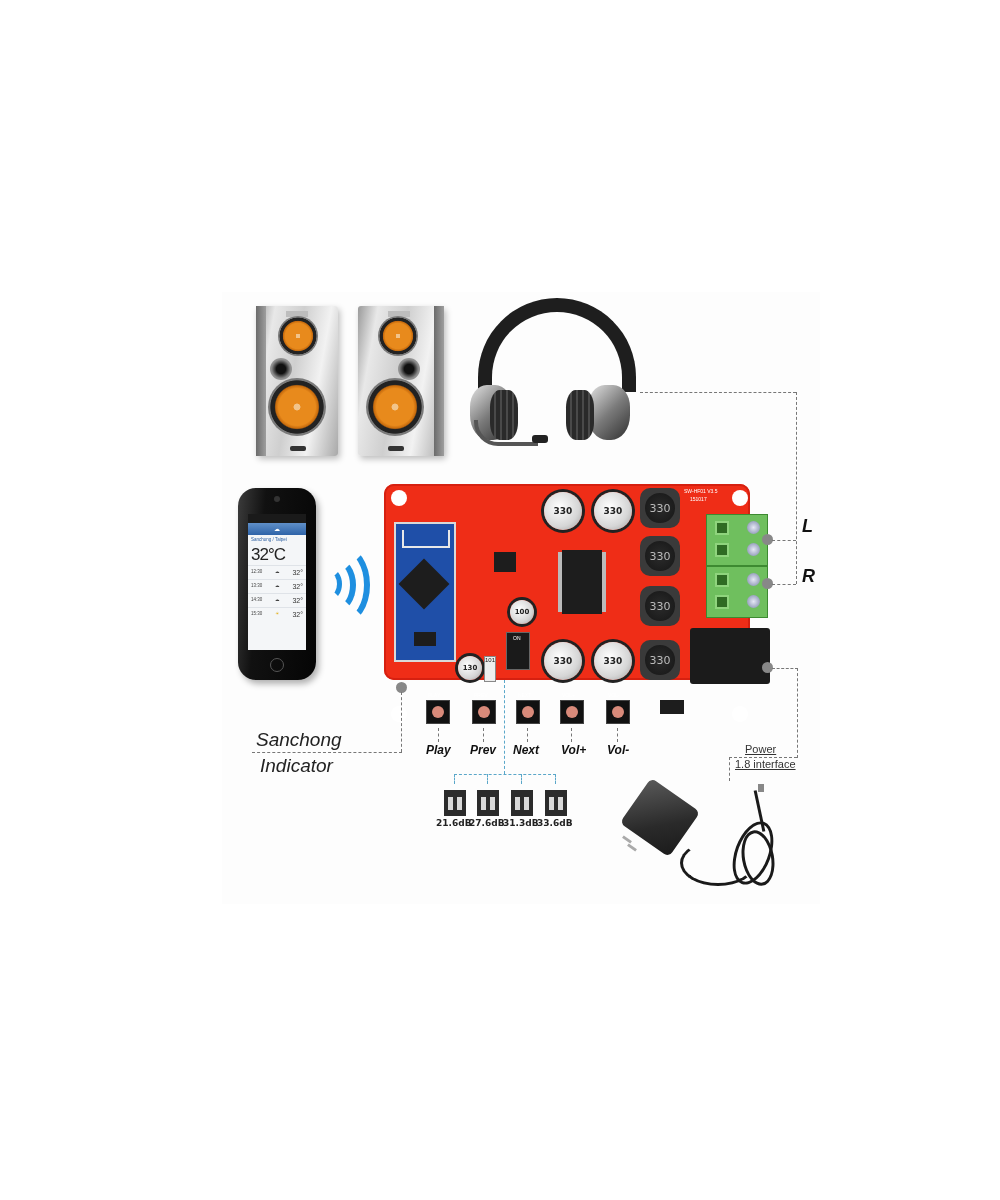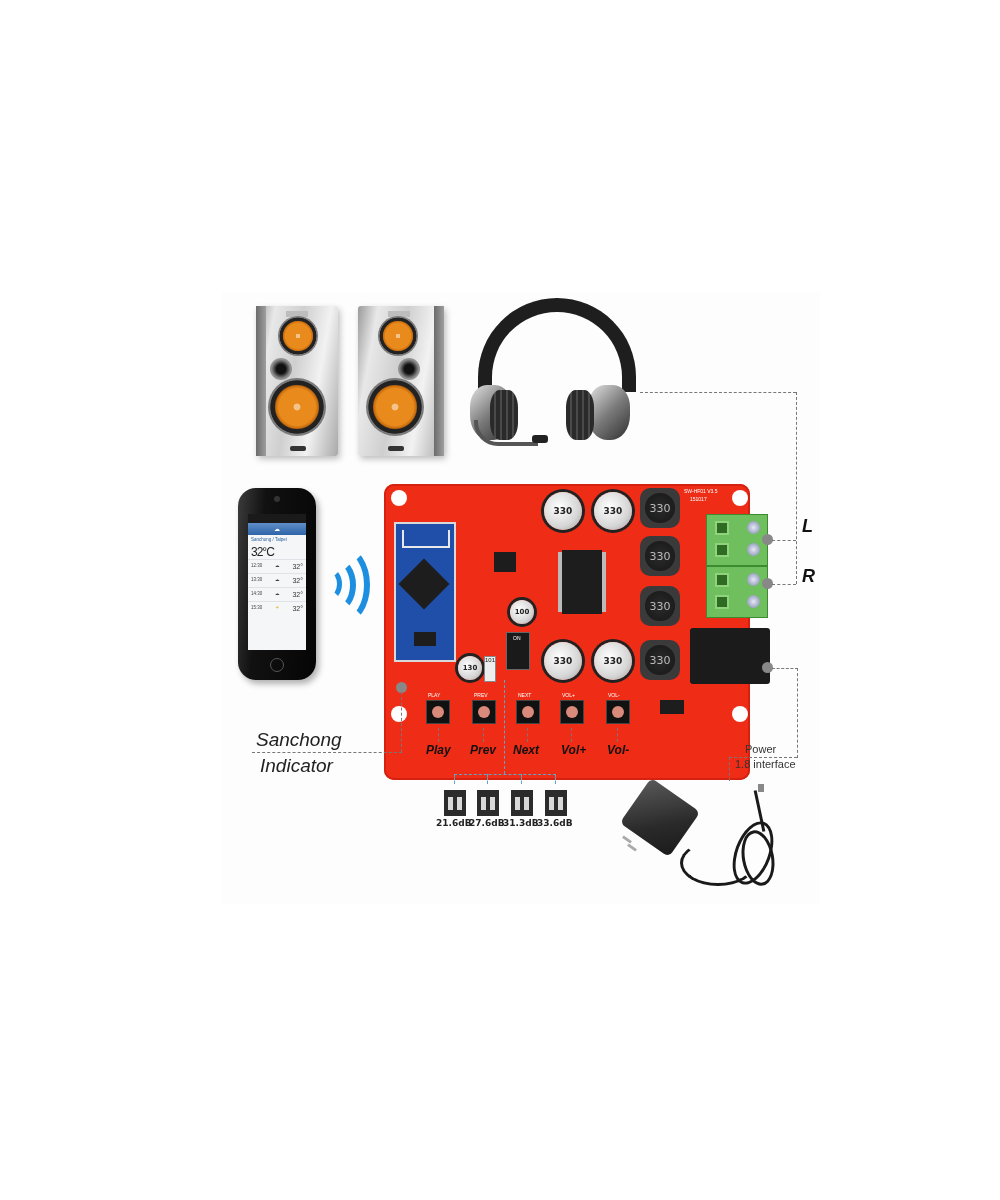--- a/index.html
+++ b/index.html
@@ -20,21 +20,21 @@
   .hp-cup { position:absolute; border-radius:40% 40% 45% 45%; background:linear-gradient(135deg,#e5e5e5,#7b7b7b 50%,#2f2f2f); }
   .hp-pad { position:absolute; border-radius:35%; background:repeating-linear-gradient(90deg,#2a2a2a 0 4px,#4a4a4a 4px 6px); }
   .mic-arm { position:absolute; border-bottom:4px solid #555; border-left:4px solid #555; border-radius:0 0 0 24px; }
 
   
   .phone { position:absolute; background:linear-gradient(95deg,#3c3c3c,#111 30%,#050505); border-radius:18px; box-shadow: 3px 4px 6px rgba(0,0,0,.3); }
   .screen { position:absolute; background:#f4f6f8; overflow:hidden; }
   .screen .bar { height:9px; background:#1a1a1a; }
   .screen .nav { height:12px; background:linear-gradient(#5f8fc8,#2e63a8); color:#fff; font-size:6px; text-align:center; line-height:12px; }
   .screen .loc { font-size:4.5px; color:#2a5da0; padding:2px 3px 0; }
-  .screen .big { font-size:12px; color:#222; padding:3px 3px 0; letter-spacing:-1px; }
+  .screen .big { font-size:17px; color:#222; padding:3px 3px 0; letter-spacing:-1px; }
   .screen .row { display:flex; justify-content:space-between; font-size:4.5px; color:#444; padding:3px 3px; border-top:1px solid #dfe3e8; }
   .screen .row .t { font-size:7px; color:#333; }
   .home-btn { position:absolute; border-radius:50%; border:1px solid #555; }
 
   
   .wave { position:absolute; border-style:solid; border-color:transparent #1e8fe0 transparent transparent; border-radius:50%; }
 
   
   .pcb { position:absolute; background:#ef2d17; border-radius:10px; box-shadow: inset 0 0 0 2px #d62010; }
   .hole { position:absolute; width:16px; height:16px; border-radius:50%; background:#fff; }
@@ -56,21 +56,21 @@
 
   
   .dash-h { position:absolute; border-top:1.5px dashed #777; height:0; }
   .dash-v { position:absolute; border-left:1.5px dashed #777; width:0; }
   .dash-hb { position:absolute; border-top:1.5px dashed #5aa7c9; height:0; }
   .dash-vb { position:absolute; border-left:1.5px dashed #5aa7c9; width:0; }
   .dot { position:absolute; width:11px; height:11px; border-radius:50%; background:#888; }
   .lbl-ital { position:absolute; font-style:italic; color:#222; font-size:19px; }
   .lbl-btn { position:absolute; font-style:italic; font-weight:bold; color:#111; font-size:12px; }
   .lbl-ch { position:absolute; font-style:italic; font-weight:bold; color:#111; font-size:18px; }
-  .lbl-small { position:absolute; color:#333; font-size:11px; }
+  .lbl-small { position:absolute; color:#333; font-size:11px;text-decoration:underline; }
   .gain { position:absolute; width:30px; text-align:center; }
   .gain .box { width:22px; height:26px; margin:0 auto; background:#2b2b2b; position:relative; }
   .gain .box i { position:absolute; top:7px; width:5px; height:13px; background:#d8d8d8; }
   .gain .txt { font-size:9px; font-weight:bold; color:#222; margin-top:2px; font-family:"DejaVu Sans", sans-serif; white-space:nowrap; margin-left:-4px; }
 
   
   .adapter { position:absolute; background:linear-gradient(135deg,#5a5a5a,#2a2a2a 60%,#1b1b1b); border-radius:6px; transform:rotate(35deg); }
   .cable { position:absolute; border:3px solid #1a1a1a; border-radius:50%; }
 </style>
 </head>
@@ -135,21 +135,21 @@
   </div>
   <div class="home-btn" style="left:32px;top:170px;width:12px;height:12px;"></div>
 </div>
 
 <div>
   <div class="wave" style="left:318px;top:568px;width:14px;height:22px;border-width:5px;"></div>
   <div class="wave" style="left:318px;top:558px;width:26px;height:42px;border-width:6px;"></div>
   <div class="wave" style="left:318px;top:546px;width:40px;height:66px;border-width:6px;"></div>
 </div>
 
-<div class="pcb" style="left:384px;top:484px;width:366px;height:296px;">
+<div class="pcb" style="left:384px;top:484px;width:366px;height:196px;">
   <div class="hole" style="left:7px;top:6px;"></div>
   <div class="hole" style="left:7px;top:222px;"></div>
   <div class="hole" style="left:348px;top:6px;"></div>
   <div class="hole" style="left:348px;top:222px;"></div>
 
   <div class="bt-module" style="left:10px;top:38px;width:58px;height:136px;">
     <div class="antenna" style="left:6px;top:6px;width:44px;height:16px;"></div>
     <div class="chip" style="left:10px;top:42px;width:36px;height:36px;transform:rotate(45deg);"></div>
     <div class="chip" style="left:18px;top:108px;width:22px;height:14px;"></div>
   </div>

